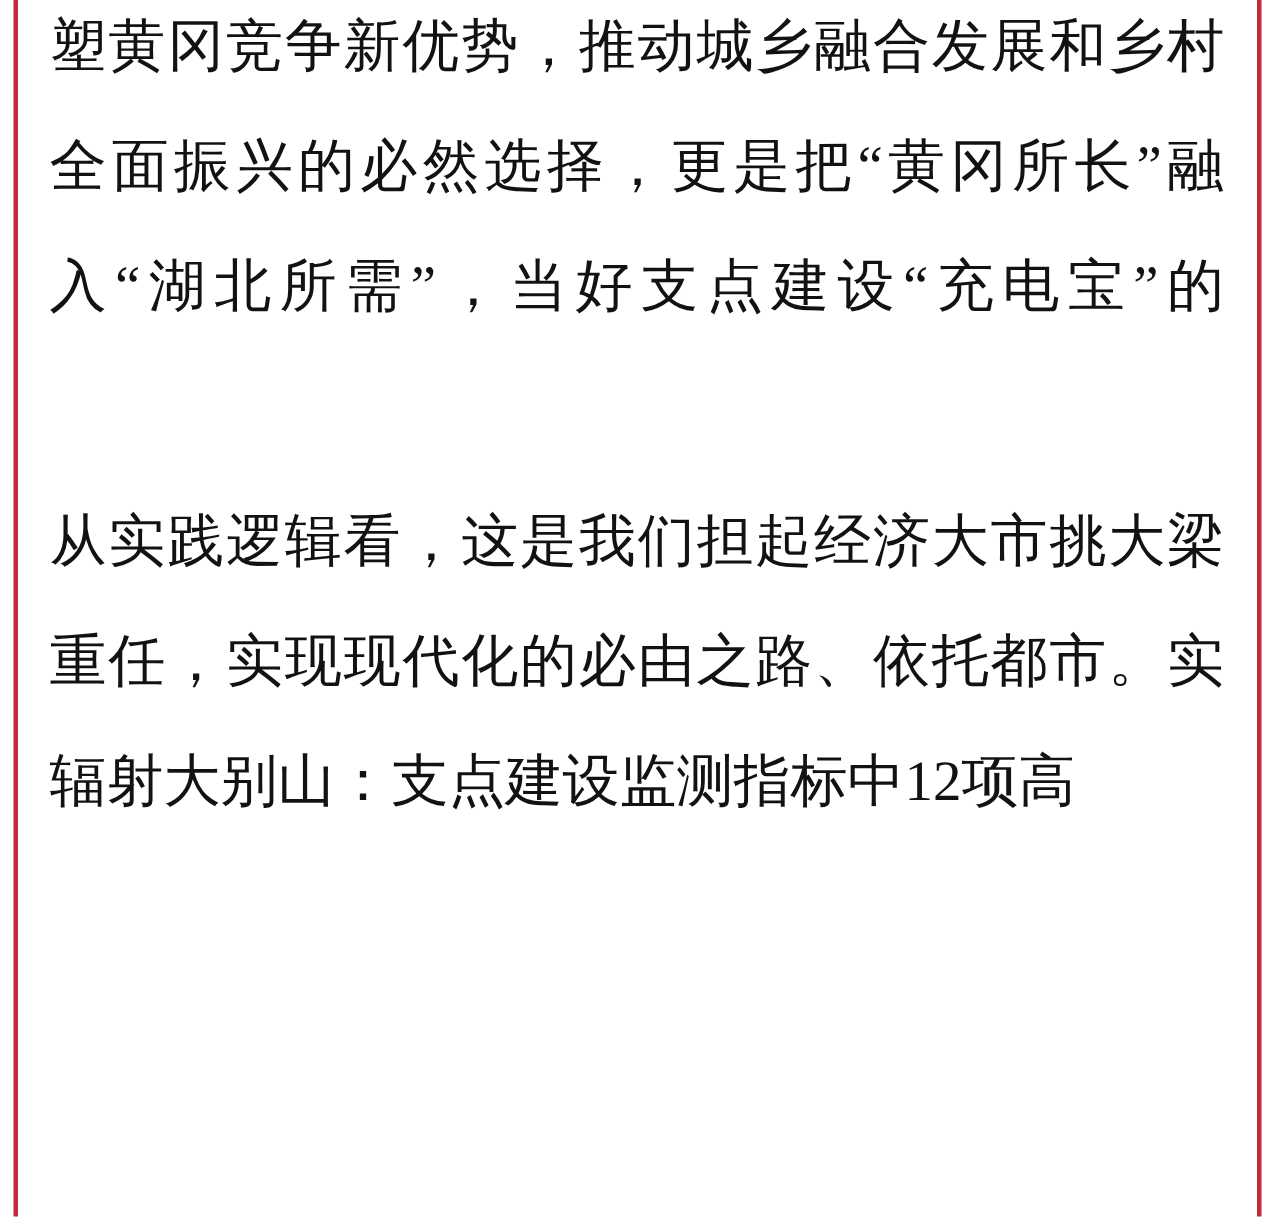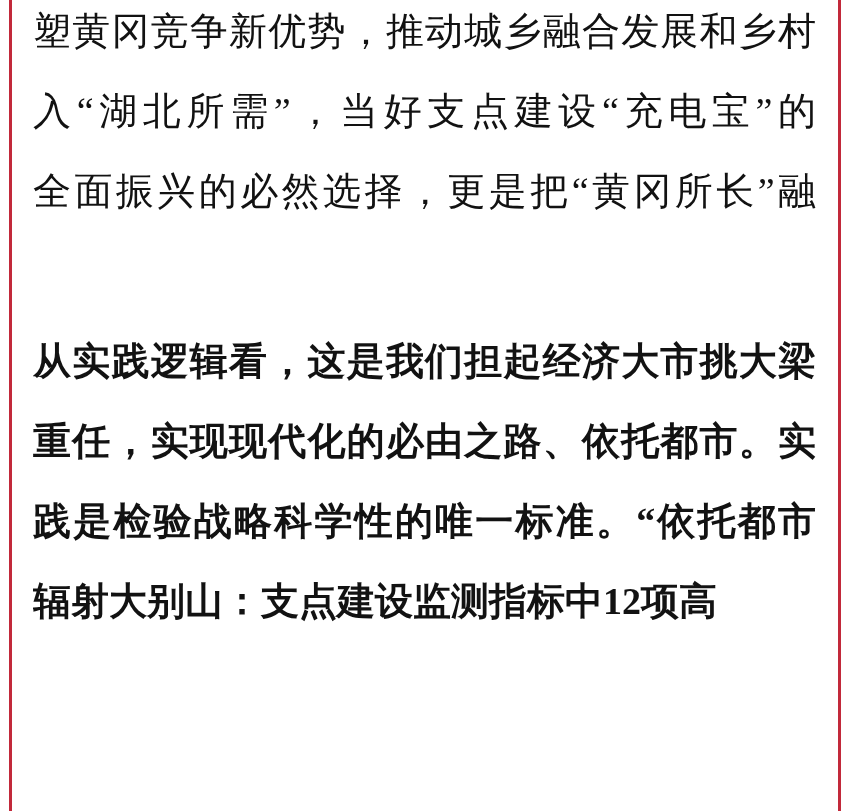--- a/index.html
+++ b/index.html
@@ -27,21 +27,21 @@
     position: absolute;
     left: 33px;
     right: 30px;
     top: -9px;
     color: var(--text, #121212);
   }
   .para {
     margin: 0 0 90px 0;
     padding: 0;
   }
-  .para:last-child { margin-bottom: 0; font-weight: bold; }
+  .para:last-child { margin-bottom: 0; }
   .line {
     font-size: 38px;
     line-height: 80px;
     height: 80px;
     text-align: justify;
     text-align-last: justify;
     overflow: hidden;
   }
   .line.end {
     text-align-last: left;
@@ -49,22 +49,21 @@
 </style>
 </head>
 <body>
 
 <div class="rule rule-left"></div>
 <div class="rule rule-right"></div>
 
 <div class="article">
   <div class="para">
     <div class="line">塑黄冈竞争新优势，推动城乡融合发展和乡村</div>
+    <div class="line">全面振兴的必然选择，更是把“黄冈所长”融</div>
     <div class="line">入“湖北所需”，当好支点建设“充电宝”的</div>
-    <div class="line">全面振兴的必然选择，更是把“黄冈所长”融</div>
   </div>
   <div class="para">
     <div class="line">从实践逻辑看，这是我们担起经济大市挑大梁</div>
     <div class="line">重任，实现现代化的必由之路、依托都市。实</div>
-    <div class="line">践是检验战略科学性的唯一标准。“依托都市</div>
     <div class="line end">辐射大别山：支点建设监测指标中12项高</div>
   </div>
 </div>
 
 </body></html>

